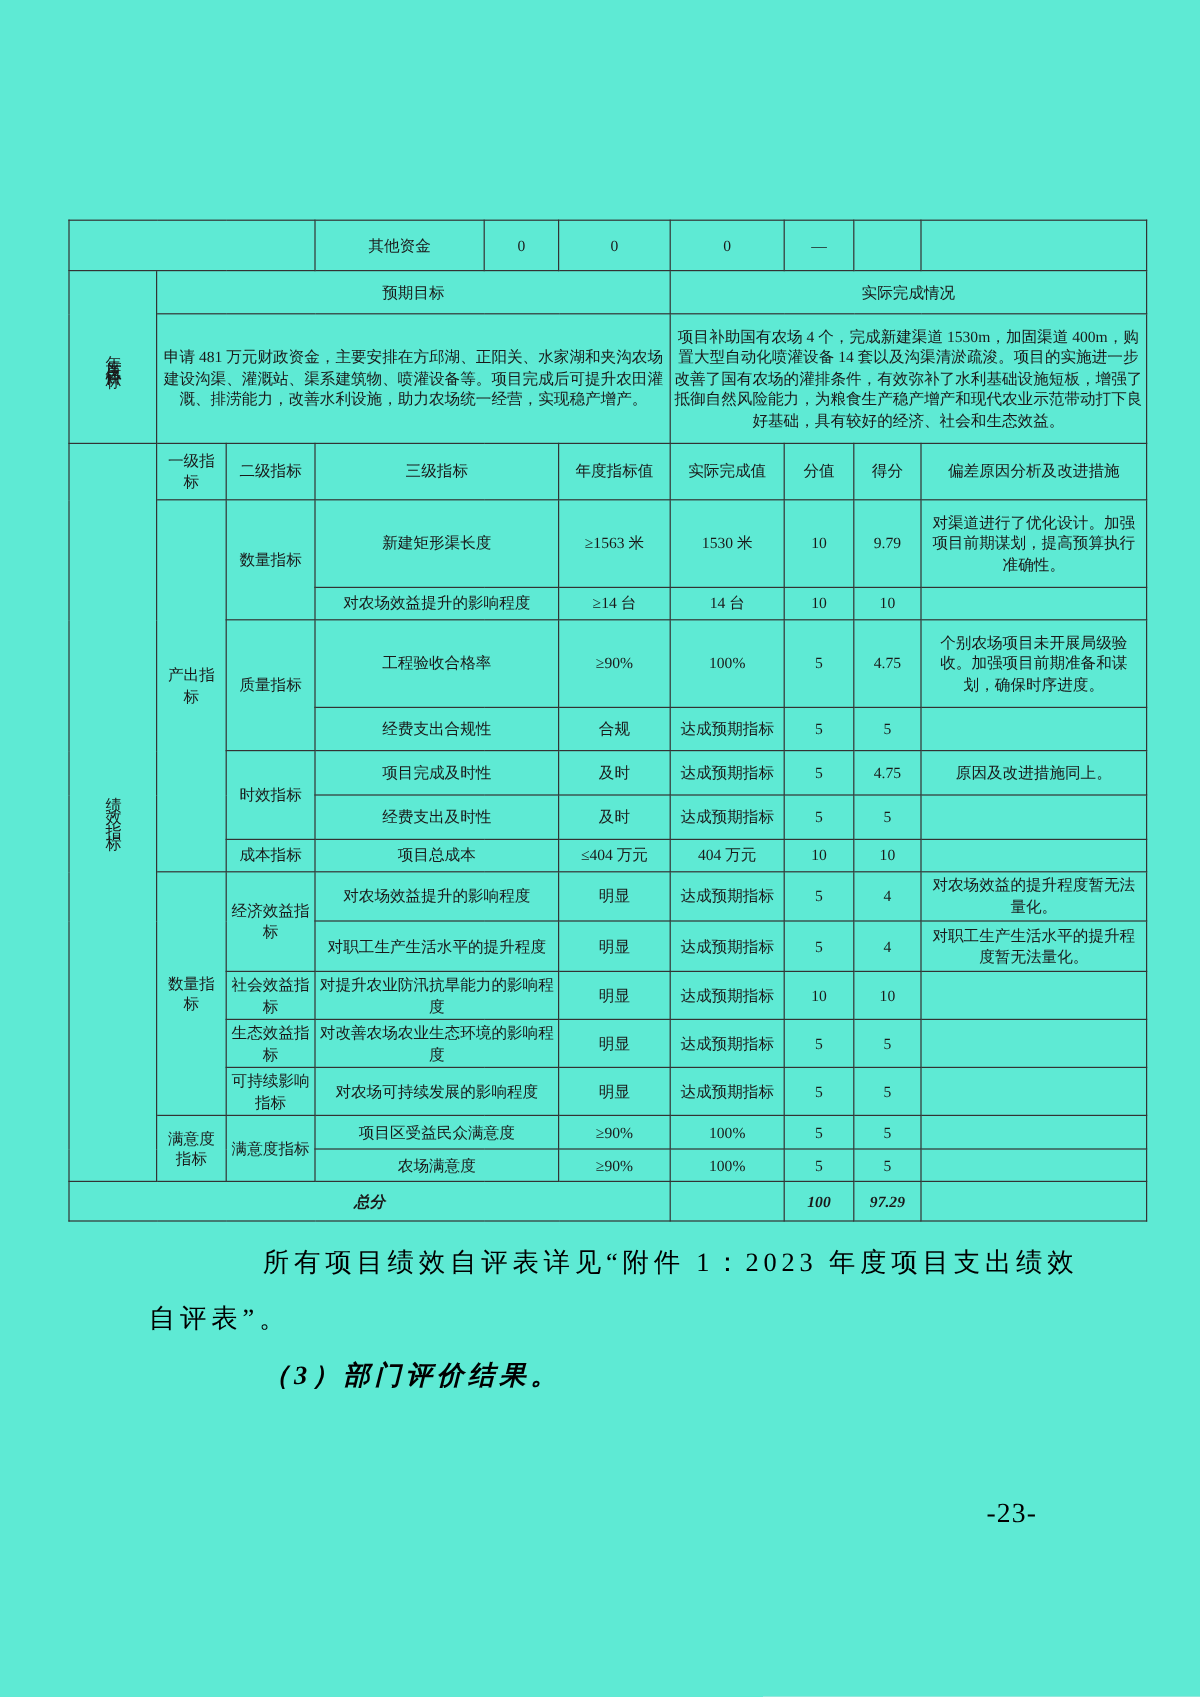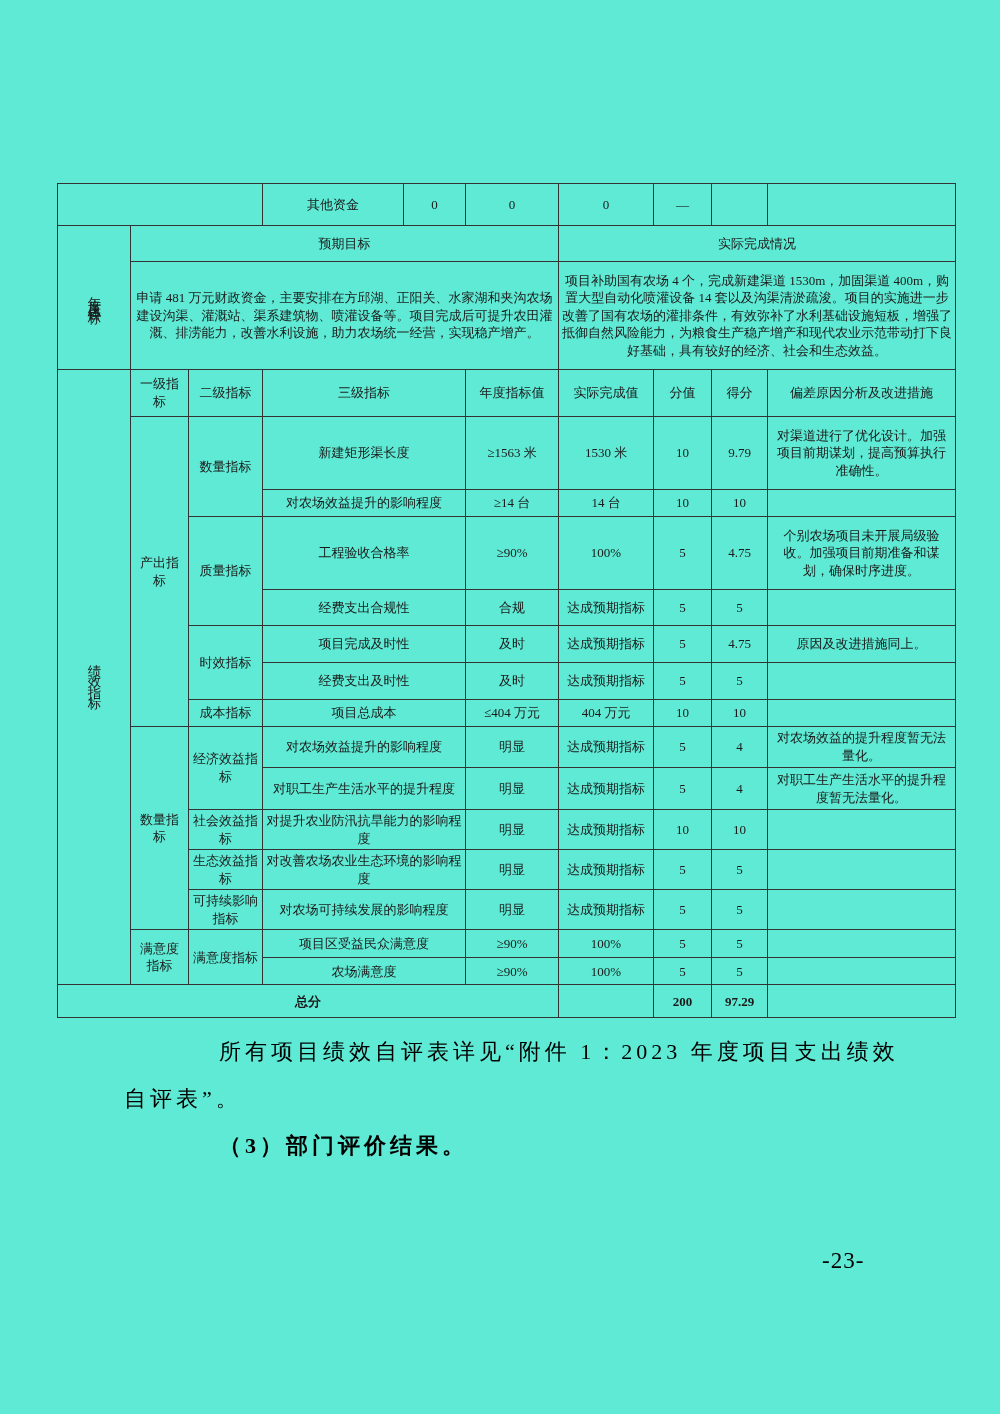--- a/index.html
+++ b/index.html
@@ -27,21 +27,21 @@
     writing-mode:vertical-rl; text-orientation:upright;
     letter-spacing:3px; font-size:13.5px; margin:0 auto; display:inline-block;
   }
   .vert2 { letter-spacing:11px; }
   .footer {
     position:absolute; left:88px; top:1028px; width:840px;
     font-size:22px; letter-spacing:4px; color:#000000;margin-left:36px;
   }
   .fline { height:47px; line-height:47px; white-space:nowrap; }
   .indent { padding-left:95px; }
-  .bold { font-weight:bold; }
+  .bold { font-weight:bold;font-style:italic; }
   .pagenum {
     position:absolute; top:1248px; left:822px;
     font-size:23px; letter-spacing:1px; color:#000000;
   }
 </style>
 </head>
 <body>
 
 <div class="page">
 
@@ -232,21 +232,21 @@
       <td class="valcol">≥90%</td>
       <td class="valcol">100%</td>
       <td>5</td>
       <td>5</td>
       <td class="dev"></td>
     </tr>
 
     <tr style="height:33px">
       <td colspan="6" class="hdr bold">总分</td>
       <td></td>
-      <td class="bold">200</td>
+      <td class="bold">100</td>
       <td class="bold">97.29</td>
       <td></td>
     </tr>
   </tbody>
     </table>
 
   <div class="footer">
     <div class="fline indent">所有项目绩效自评表详见“附件 1：2023 年度项目支出绩效</div>
     <div class="fline">自评表”。</div>
     <div class="fline indent bold">（3）部门评价结果。</div>

